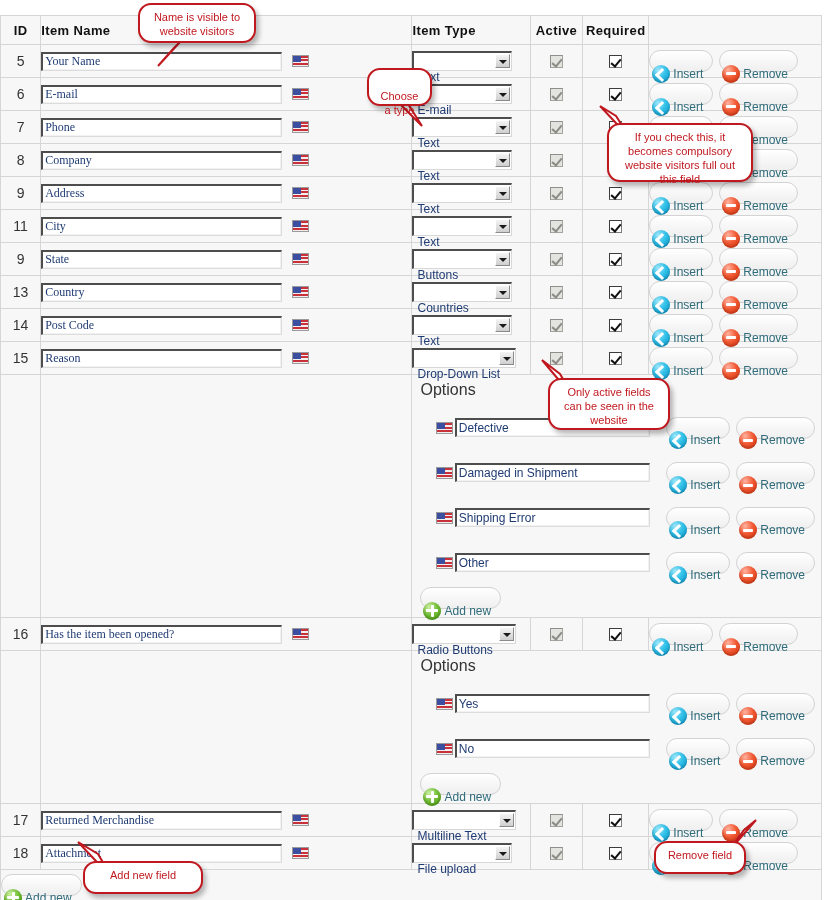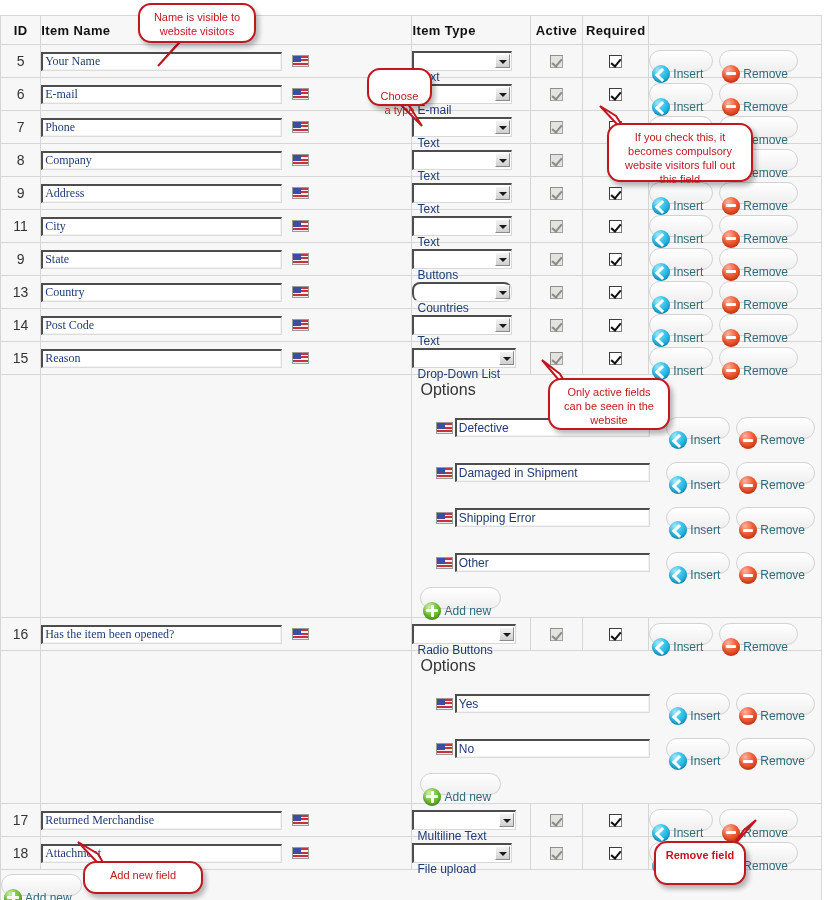--- a/index.html
+++ b/index.html
@@ -322,21 +322,21 @@
           <td class="c-id">9</td>
           <td class="c-name"><input type="text" class="txt namefield" value="State" style=""><span style="padding-left: 10px;"><span class="flag"><span class="stripes"></span><span class="canton"></span></span></span></td>
           <td class="c-type"><span class="sel" style="width: 100px;"><span class="sel-lab">Buttons</span><span class="arrow"></span></span></td>
           <td class="c-active"><span class="cb dis"></span></td>
           <td class="c-req"><span class="cb"></span></td>
           <td class="c-act"><span class="pill"><span class="orb blue"></span><span class="lbl">Insert</span></span><span class="pill"><span class="orb red"></span><span class="lbl">Remove</span></span></td>
         </tr>
         <tr class="itemrow">
           <td class="c-id">13</td>
           <td class="c-name"><input type="text" class="txt namefield" value="Country" style=""><span style="padding-left: 10px;"><span class="flag"><span class="stripes"></span><span class="canton"></span></span></span></td>
-          <td class="c-type"><span class="sel" style="width: 100px; border-radius: 8px;"><span class="sel-lab">Countries</span><span class="arrow"></span></span></td>
+          <td class="c-type"><span class="sel" style="width: 100px;"><span class="sel-lab">Countries</span><span class="arrow"></span></span></td>
           <td class="c-active"><span class="cb dis"></span></td>
           <td class="c-req"><span class="cb"></span></td>
           <td class="c-act"><span class="pill"><span class="orb blue"></span><span class="lbl">Insert</span></span><span class="pill"><span class="orb red"></span><span class="lbl">Remove</span></span></td>
         </tr>
         <tr class="itemrow">
           <td class="c-id">14</td>
           <td class="c-name"><input type="text" class="txt namefield" value="Post Code" style=""><span style="padding-left: 10px;"><span class="flag"><span class="stripes"></span><span class="canton"></span></span></span></td>
           <td class="c-type"><span class="sel" style="width: 100px;"><span class="sel-lab">Text</span><span class="arrow"></span></span></td>
           <td class="c-active"><span class="cb dis"></span></td>
           <td class="c-req"><span class="cb"></span></td>
@@ -481,15 +481,15 @@
 </div>
 <div class="callout" style="left:83px;top:861px;width:120px;height:33px;">
   <span>Add new  field</span>
 </div>
 
 <div class="tail" style="left:720px;top:818px;">
   <svg width="50" height="40" viewBox="0 0 50 40">
       <path d="M36,2 L8,34 L24,12 Z" fill="#ffffff" stroke="#c0181f" stroke-width="2"></path>
     </svg>
 </div>
-<div class="callout" style="left:654px;top:841px;width:92px;height:44px;font-weight:bold;">
+<div class="callout" style="left:654px;top:841px;width:92px;height:33px;">
   <span>Remove field</span>
 </div>
 
 </body></html>

